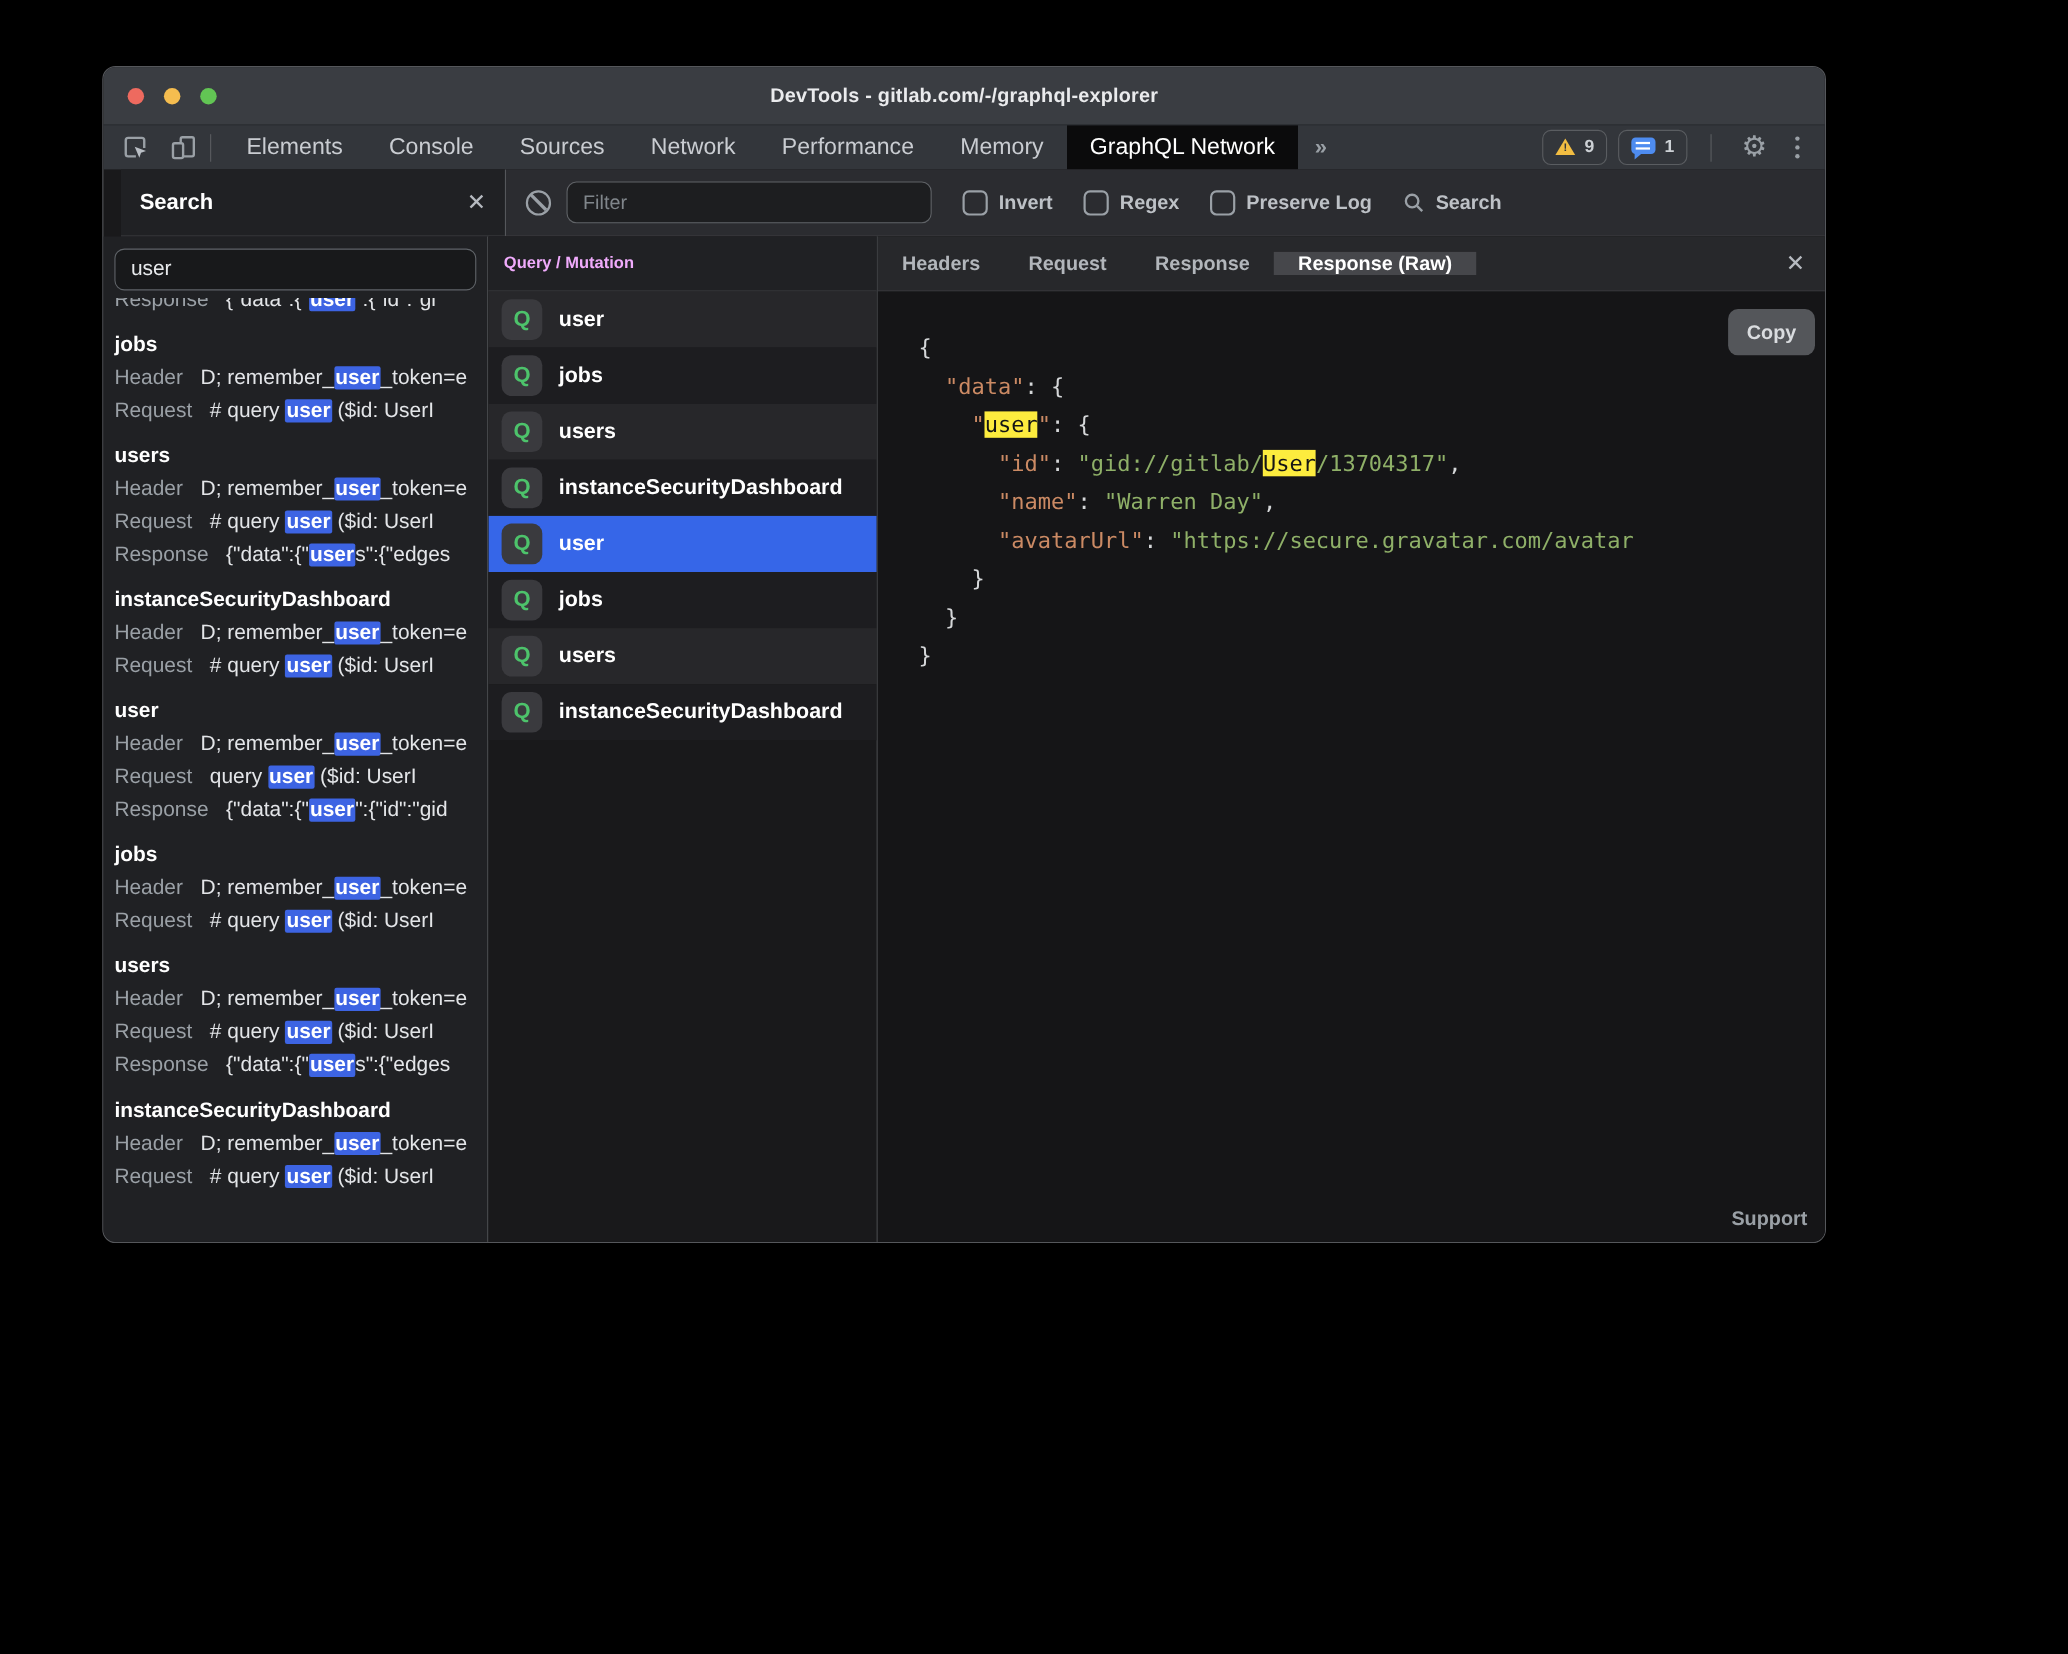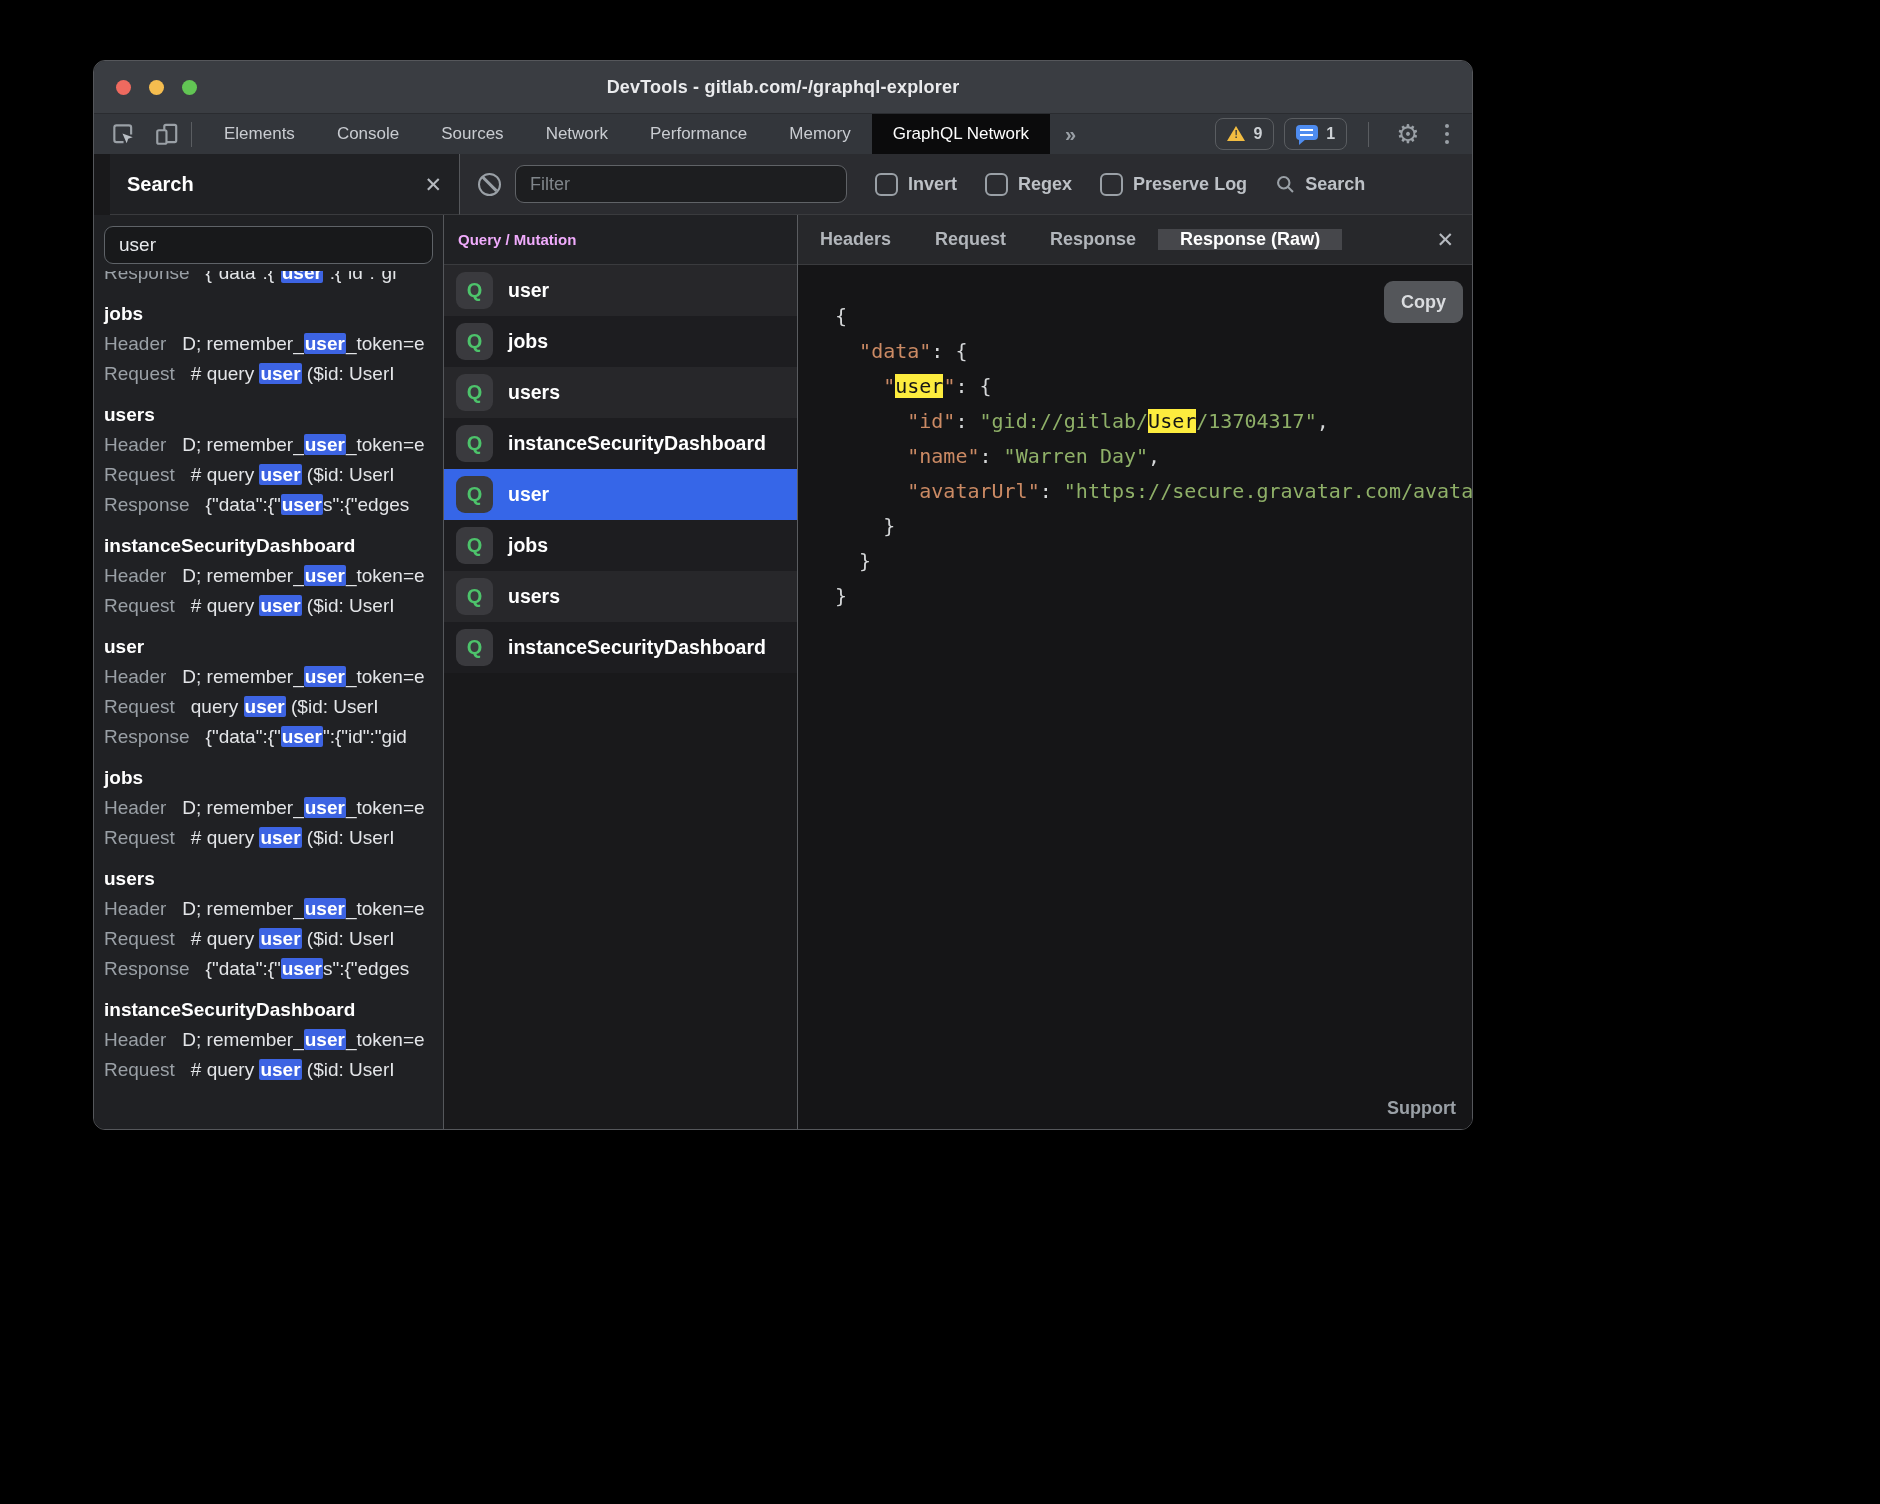--- a/index.html
+++ b/index.html
@@ -1,36 +1,36 @@
 <!DOCTYPE html>
 <html><head>
 <meta charset="utf-8">
 <style>
   html,body{margin:0;padding:0;}
   body{
     width:1880px;height:1504px;background:#000;overflow:hidden;position:relative;
     font-family:"Liberation Sans",sans-serif;
   }
   .window{
-    position:absolute;left:93px;top:60px;width:1380px;height:1070px;
+    position:absolute;left:93px;top:60px;width:1567px;height:1070px;
     border-radius:12px;border:1px solid #55575b;box-sizing:border-box;
     background:#19191b;overflow:hidden;display:flex;flex-direction:column;
   }
   
   .titlebar{flex:0 0 52px;background:#3a3d42;position:relative;display:flex;align-items:center;justify-content:center;}
   .traffic{position:absolute;left:22px;top:0;height:100%;display:flex;align-items:center;gap:18px;}
   .light{width:15px;height:15px;border-radius:50%;}
   .light.red{background:#ee6a5f}.light.yellow{background:#f5bd4f}.light.green{background:#62c554}
   .wtitle{color:#eaebed;font-weight:700;font-size:18px;letter-spacing:.2px;}
   
   .tabbar{flex:0 0 40px;background:#33363b;display:flex;align-items:stretch;border-top:1px solid #2a2c30;}
   .tb-icons{display:flex;align-items:center;gap:18px;padding-left:16px;}
   .tb-divider{width:1px;height:25px;background:#5a5d61;align-self:center;margin:0 11px;}
   .tb-tabs{display:flex;align-items:stretch;}
-  .tb-tab{display:flex;align-items:center;padding:0 21px;color:#c9ccd1;font-size:17px;white-space:nowrap;}
+  .tb-tab{display:flex;align-items:center;padding:0 21px;color:#c9ccd1;font-size:21px;white-space:nowrap;}
   .tb-tab.active{background:#0b0b0c;color:#fff;}
   .tb-chevron{display:flex;align-items:center;padding:0 15px;color:#9aa0a6;font-size:20px;font-weight:700;}
   .tb-right{margin-left:auto;display:flex;align-items:center;gap:10px;padding-right:14px;}
   .badge{display:flex;align-items:center;gap:8px;border:1.5px solid #5a5d61;border-radius:8px;height:30px;padding:0 11px;color:#cdd1d5;font-size:16px;font-weight:600;}
   .warn-tri{position:relative;width:0;height:0;border-left:9px solid transparent;border-right:9px solid transparent;border-bottom:15px solid #f2bd42;margin-top:-2px;}
   .warn-tri::after{content:"!";position:absolute;left:-2px;top:3px;font-size:10px;font-weight:900;color:#33363b;}
   .chat-bubble{position:relative;width:22px;height:15px;background:#4e8cf0;border-radius:4px;margin-top:-4px;}
   .chat-bubble::before{content:"";position:absolute;left:3px;bottom:-5px;width:0;height:0;border-top:6px solid #4e8cf0;border-right:7px solid transparent;}
   .chat-bubble::after{content:"";position:absolute;left:4px;top:4px;width:13px;height:2.5px;background:#fff;box-shadow:0 5px 0 #fff;}
   .gear{color:#9aa0a6;font-size:26px;line-height:1;font-family:"DejaVu Sans",sans-serif;padding:0 6px;}

